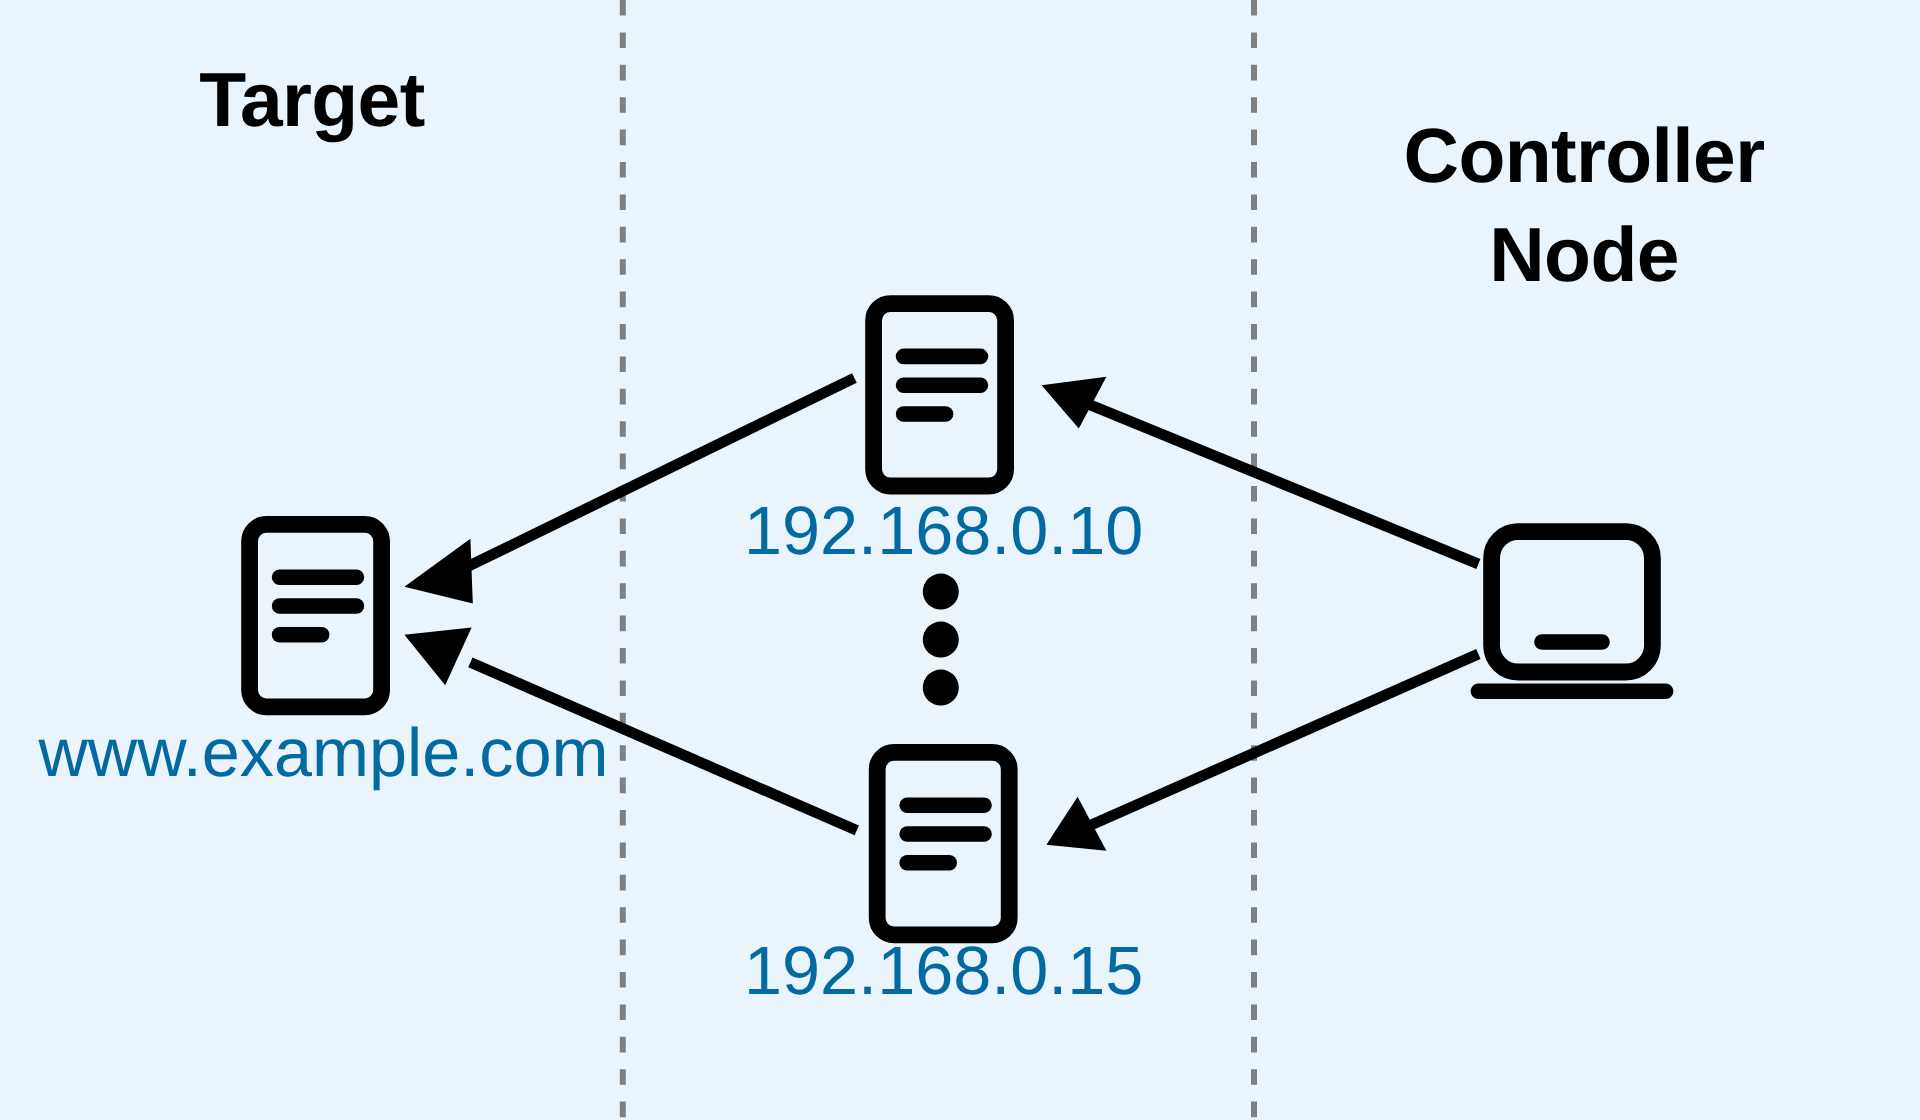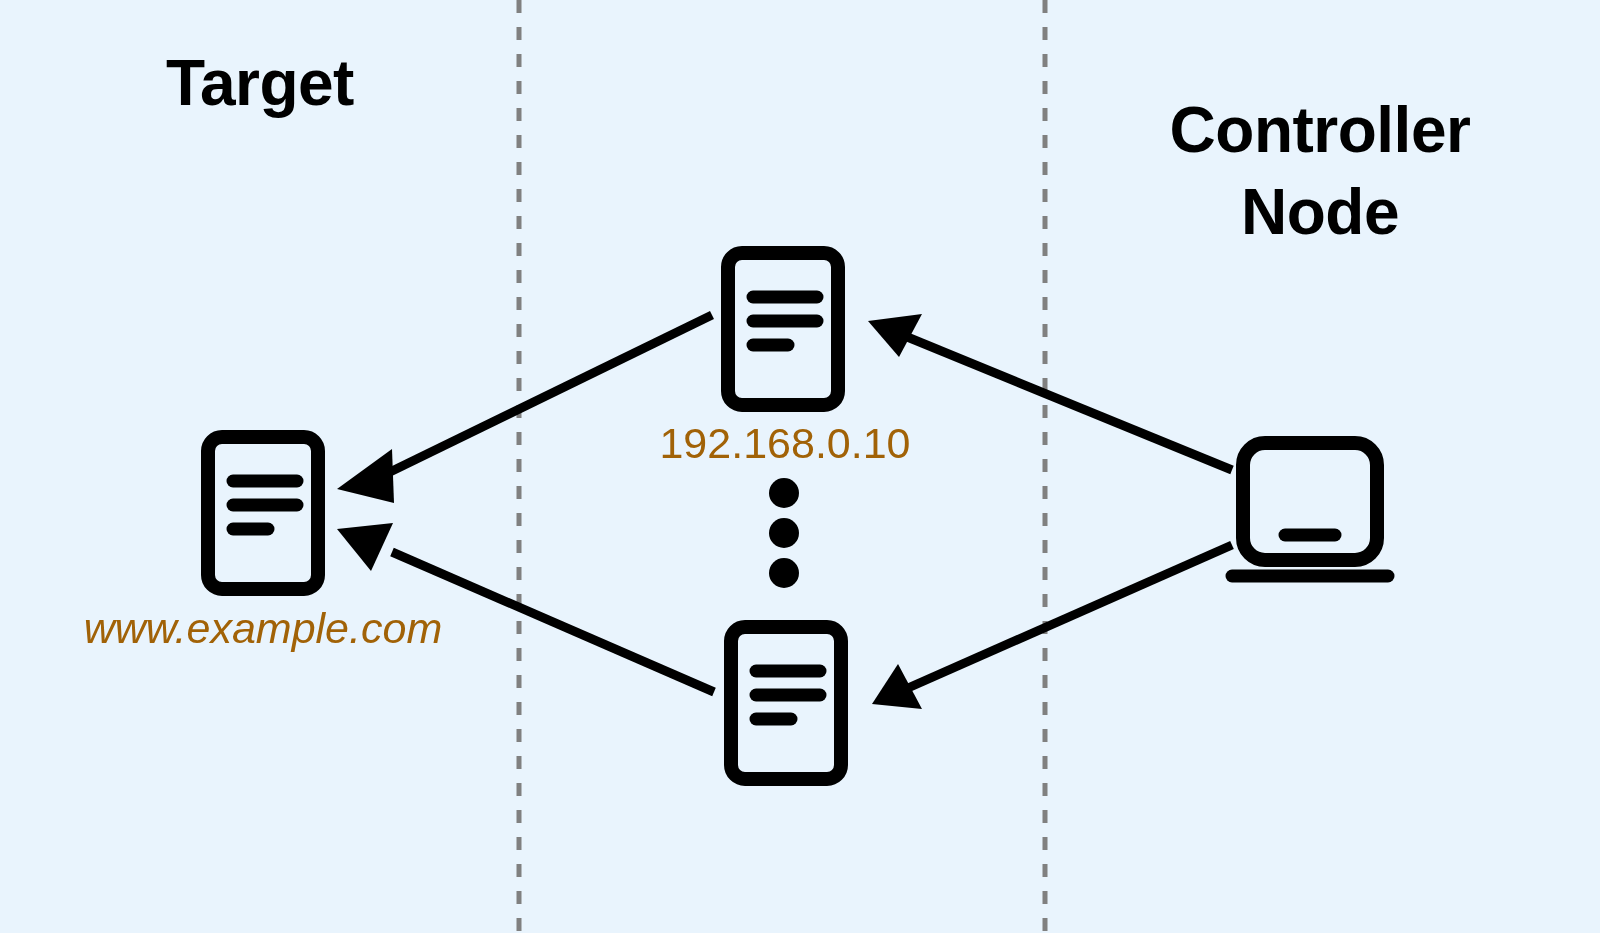--- a/index.html
+++ b/index.html
@@ -50,31 +50,30 @@
   #heading-controller {
     left: 1085px;
     top: 42px;
     width: 470px;
     margin-top: 47px;
   }
   .node-label {
     position: absolute;
     font-family: "Liberation Sans", sans-serif;
     font-weight: normal;
-    font-size: 43px;
+    font-size: 57px;
     line-height: 50px;
-    color: #a16207;
+    color: #0369a1;
     text-align: center;
     white-space: nowrap;
   }
   #label-target {
-    left: 43px;
+    left: 32px;
     top: 603px;
     width: 440px;
-    font-style: italic;
   }
   #label-worker-top {
     left: 620px;
     top: 418px;
     width: 330px;
   }
   #label-worker-bottom {
     left: 620px;
     top: 784px;
     width: 330px;
@@ -153,15 +152,16 @@
   <div class="col-heading" id="heading-target">Target</div>
 
 
   <div class="col-heading" id="heading-controller">Controller
 Node</div>
 
   <div class="node-label" id="label-target">www.example.com</div>
 
   <div class="node-label" id="label-worker-top">192.168.0.10</div>
 
+  <div class="node-label" id="label-worker-bottom">192.168.0.15</div>
 
 
 </div>
 
 </body></html>

